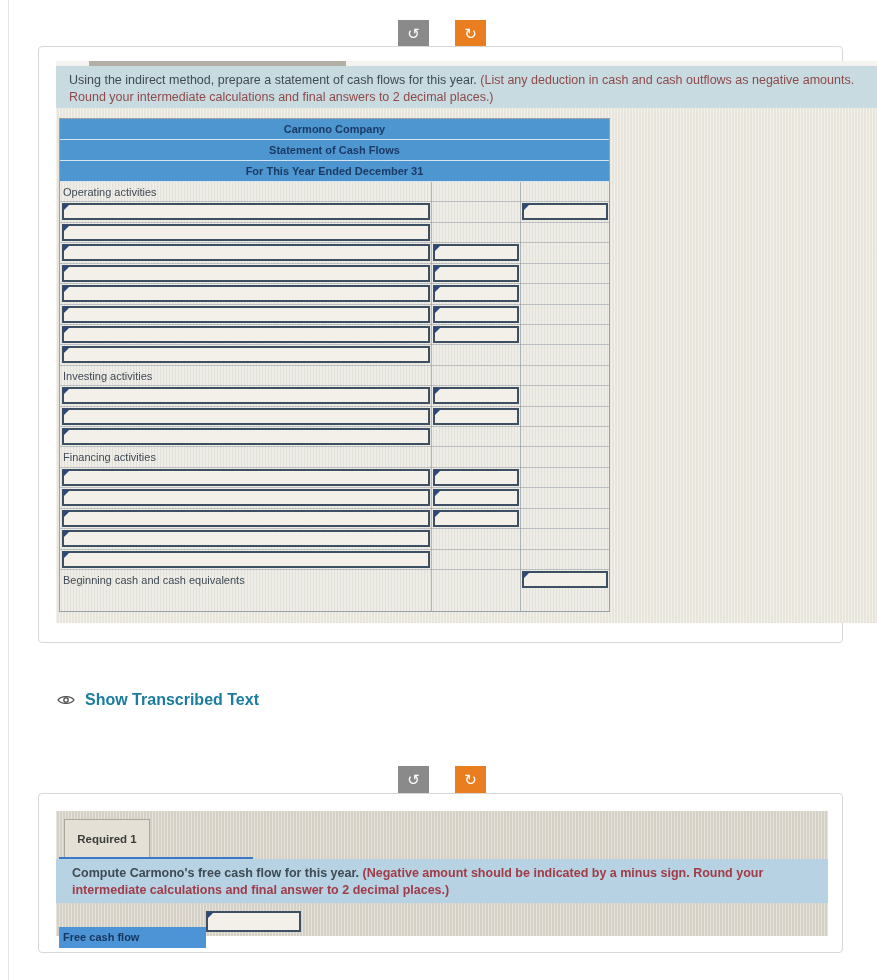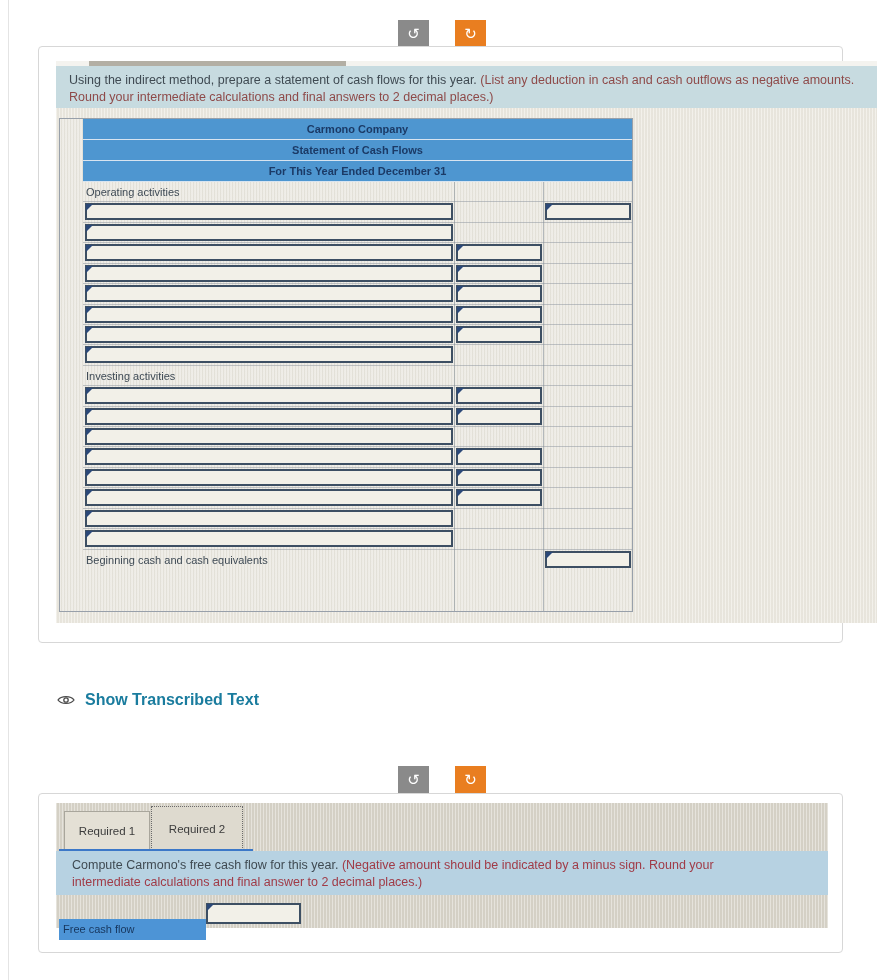--- a/index.html
+++ b/index.html
@@ -27,21 +27,21 @@
 
   
   .shot1{position:absolute;left:17px;top:14px;width:852px;height:562px;background-color:#ece9e0;}
   .topwhite{position:absolute;left:0;top:0;width:100%;height:5px;background:#f4f3ef;}
   .topstrip{position:absolute;left:33px;top:0;width:257px;height:5px;background:#b3afa4;}
   .banner1{position:absolute;left:0;top:5px;width:100%;height:42px;background:#c7dbe0;
            font-size:12.5px;color:#3f4a52;padding:6px 26px 0 13px;box-sizing:border-box;line-height:1.32;}
   .note1{color:#8e4a49;}
   .note2{color:#a03b47;}
 
-  .cftable{position:absolute;left:3px;top:57px;width:549px;border:1px solid #98a0aa;box-sizing:content-box;padding-left:23px;}
+  .cftable{position:absolute;left:3px;top:57px;width:549px;border:1px solid #98a0aa;box-sizing:content-box;}
   .hrow{height:20px;background:#4e96d0;border-bottom:1px solid #d8e4f0;color:#1b3a66;
         font-weight:bold;font-size:11px;text-align:center;line-height:20px;}
   .tbody{position:relative;height:429px;}
   .vline{position:absolute;top:0;bottom:0;width:1px;background:rgba(130,140,150,0.55);z-index:1;}
   .v1{left:371px;} .v2{left:460px;}
   .row{position:relative;height:20.43px;border-bottom:1px solid rgba(140,148,158,0.5);box-sizing:border-box;}
   .row:last-child{border-bottom:none;}
   .lbl{font-size:11px;color:#3e4a55;padding-left:3px;line-height:20px;white-space:nowrap;display:inline-block;}
   .box{position:absolute;box-sizing:border-box;border:2px solid #3d4f63;background:#f2f0e8;top:1px;height:17px;z-index:2;}
   .box.wide{left:2px;width:368px;}
@@ -50,21 +50,21 @@
   .tri{position:absolute;left:-1px;top:-1px;width:0;height:0;
        border-left:7px solid #2b4878;border-bottom:7px solid transparent;}
 
   
   .tlink{position:absolute;left:57px;display:flex;align-items:center;gap:10px;
          color:#1a7c9e;font-weight:bold;font-size:16px;text-decoration:none;cursor:pointer;margin-top:32px;}
   .l1{top:659px;}
   .l2{top:970px;}
 
   
-  .shot2{position:absolute;left:17px;top:9px;width:772px;height:125px;background-color:#d8d4c9;}
+  .shot2{position:absolute;left:17px;top:17px;width:772px;height:125px;background-color:#d8d4c9;font-weight:bold;}
   .tab{position:absolute;font-size:11.5px;color:#3c3c3c;text-align:center;box-sizing:border-box;cursor:pointer;}
   .tab1{left:8px;top:8px;width:86px;height:39px;line-height:38px;background:#e4e0d5;
         border:1px solid #a9a69c;border-bottom:none;}
   .tab2{left:95px;top:3px;width:92px;height:44px;line-height:44px;background:#dedacf;
         border:1px dotted #6a6a6a;}
   .tabline{position:absolute;left:3px;top:46px;width:194px;height:2px;background:#3c78c8;}
   .banner2{position:absolute;left:0;top:48px;width:100%;height:44px;background:#b7d2e2;
            font-size:12.5px;color:#3f4a52;padding:6px 55px 0 16px;box-sizing:border-box;line-height:1.35;}
   .fcf-label{position:absolute;left:3px;top:100px;width:147px;height:21px;background:#4d94d6;
              color:#17365d;font-size:11px;line-height:21px;padding-left:4px;box-sizing:border-box;margin-top:16px;}
@@ -176,20 +176,21 @@
               </div>
               <div class="box mid">
                 <i class="tri"></i>
               </div>
             </div>
             <div class="row input">
               <div class="box wide">
                 <i class="tri"></i>
               </div>
             </div>
+            <div class="row section"><span class="lbl">Financing activities</span></div>
             <div class="row input">
               <div class="box wide">
                 <i class="tri"></i>
               </div>
               <div class="box mid">
                 <i class="tri"></i>
               </div>
             </div>
             <div class="row input">
               <div class="box wide">
@@ -238,21 +239,20 @@
       <span>↺</span>
     </button>
     <button class="rbtn orange">
       <span>↻</span>
     </button>
   </div>
 
   <div class="card card2">
     <div class="shot2 stripes">
       <div class="tab tab1">Required 1</div>
-      <div class="tab tab2">Required 2</div>
       <div class="tabline"></div>
       <div class="banner2">
         <span>Compute Carmono's free cash flow for this year.</span>
         <span class="note2">(Negative amount should be indicated by a minus sign. Round your intermediate calculations and final answer to 2 decimal places.)</span>
       </div>
       <div class="fcf-label">Free cash flow</div>
       <div class="fcf-box">
         <i class="tri"></i>
       </div>
     </div>

